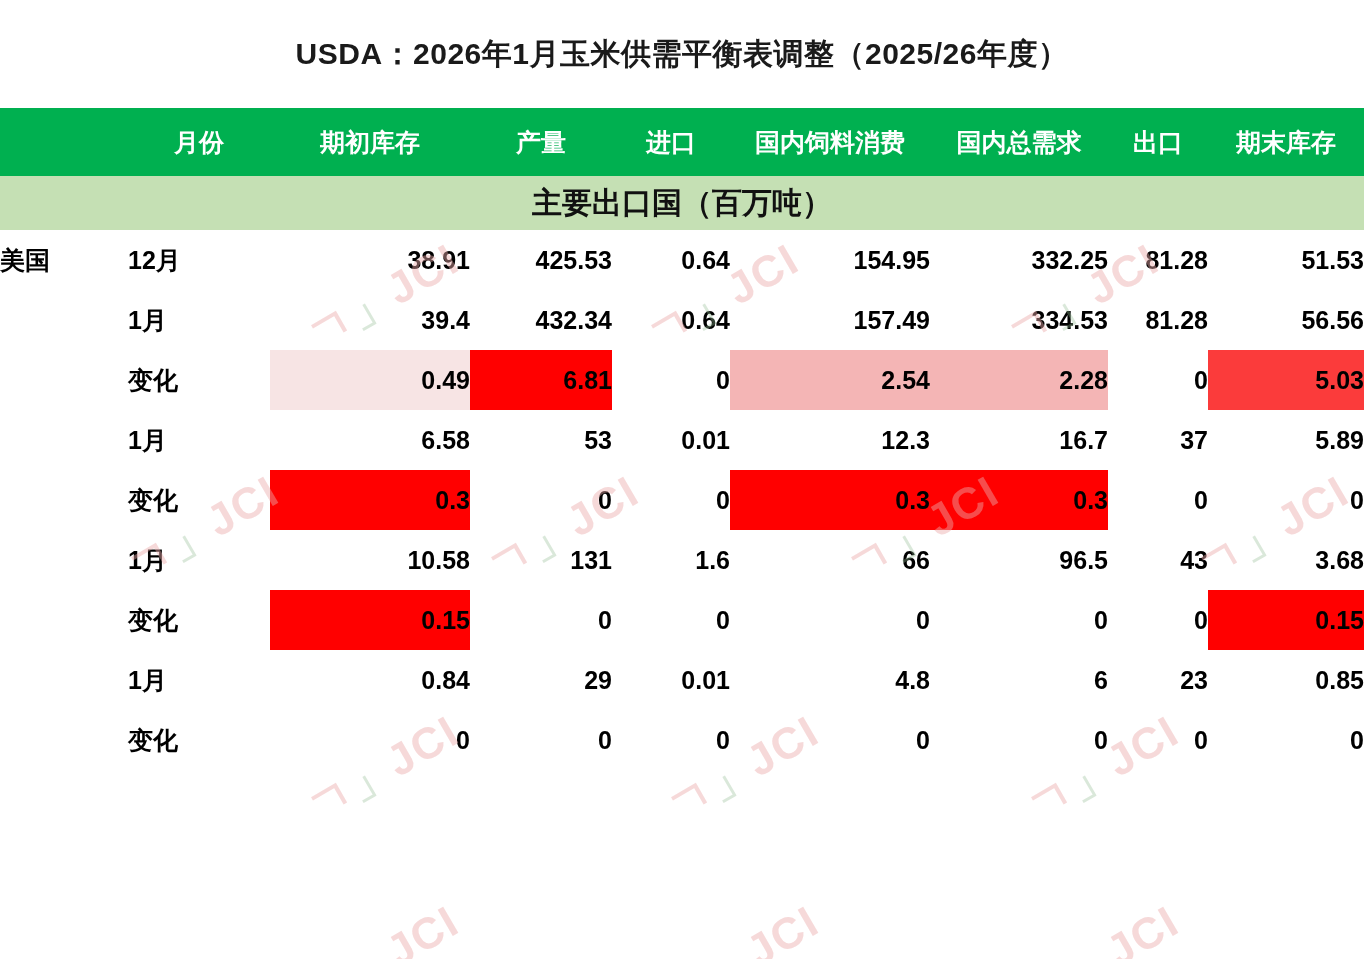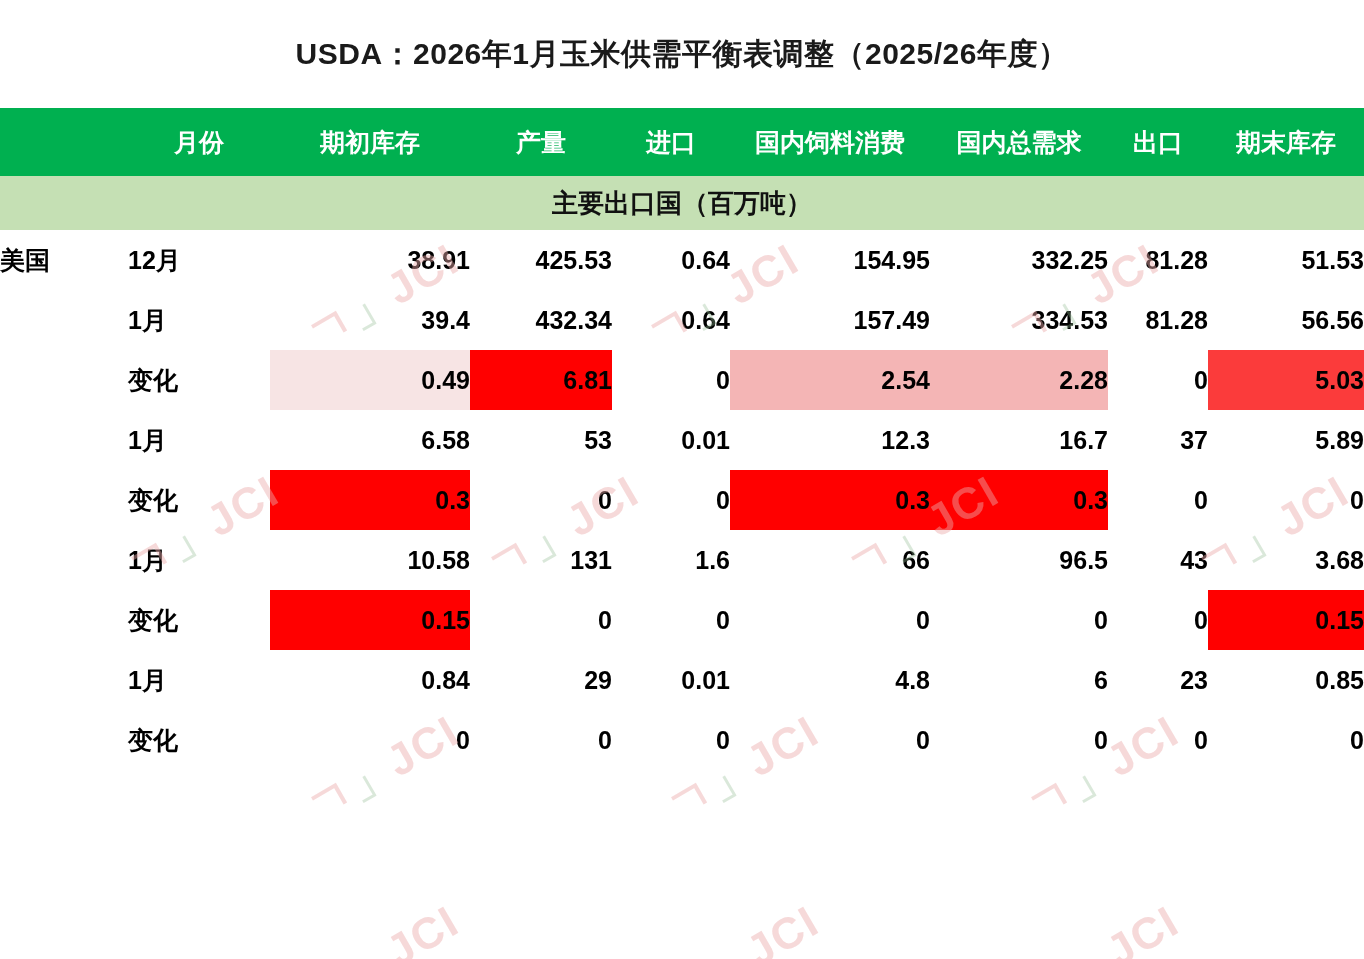--- a/index.html
+++ b/index.html
@@ -74,21 +74,21 @@
   tr.head-row th.blank-head {
     background: #00b050;
   }
 
   
   tr.section-row td {
     background: #c5e0b4;
     color: #111111;
     height: 54px;
     text-align: center;
-    font-size: 26px;
+    font-size: 30px;
     font-weight: bold;
   }
 
   
   tr.data-row td {
     height: 60px;
   }
   td.country {
     text-align: left;
     padding-left: 6px;

